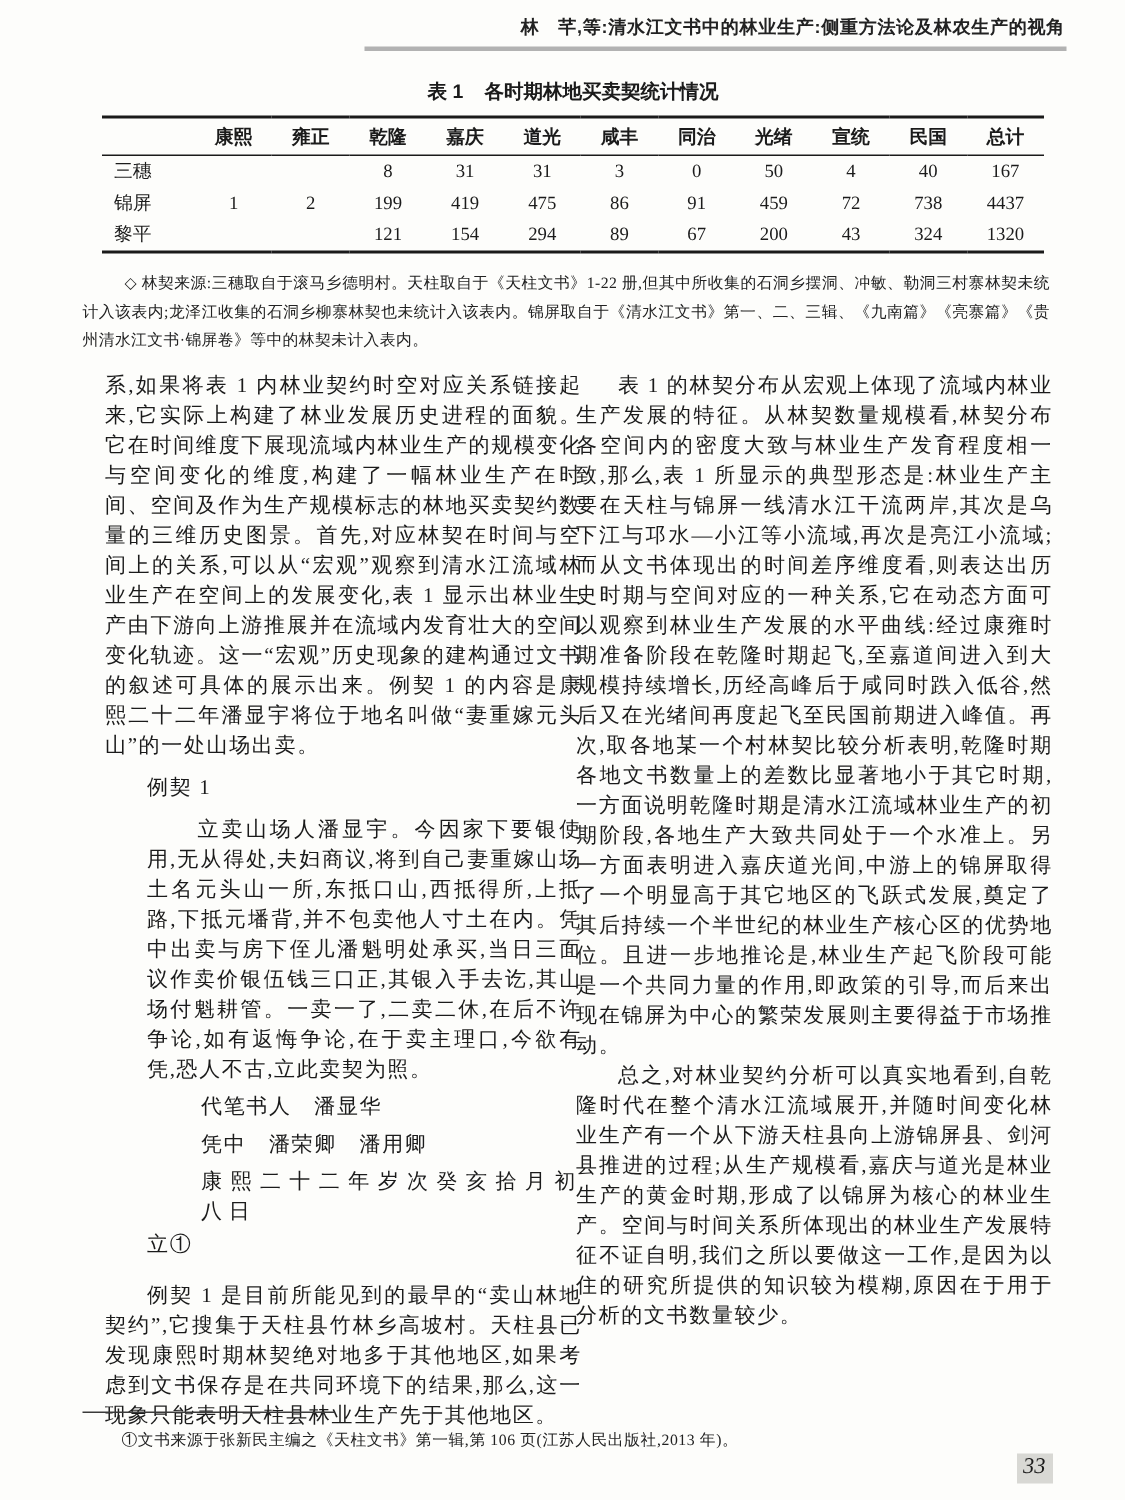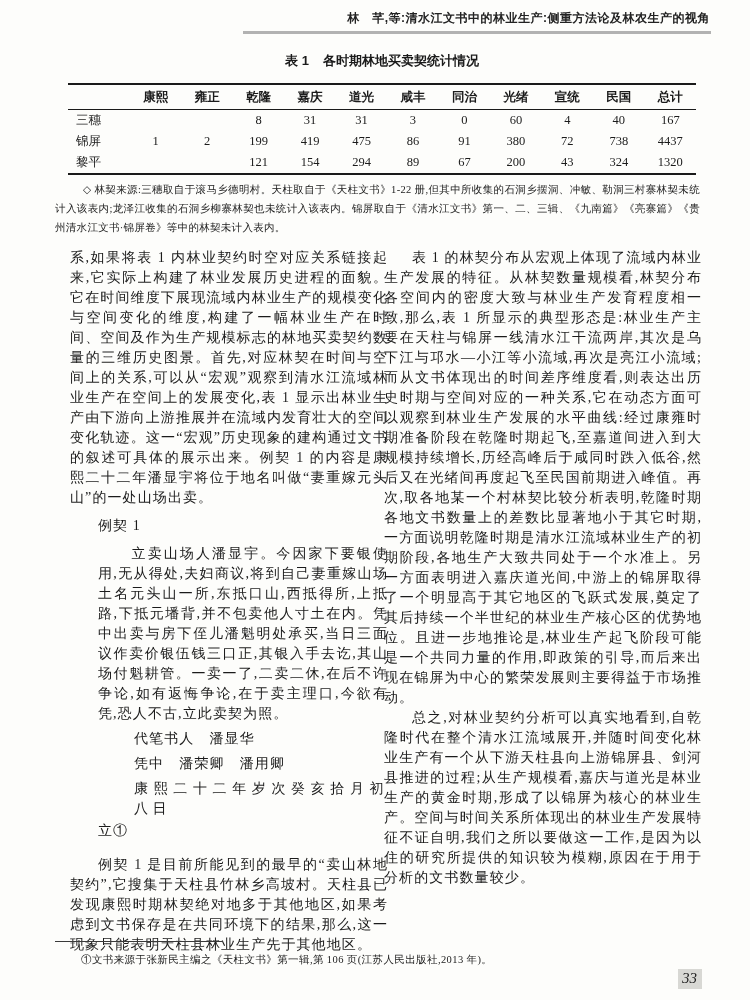--- a/index.html
+++ b/index.html
@@ -14,21 +14,21 @@
   .running-head{
     position:absolute;top:10px;right:40px;
     font-size:12px;font-weight:bold;letter-spacing:.5px;color:#222;
     font-family:"Liberation Sans","DejaVu Sans",sans-serif;
     margin-left:45px;
   }
   .head-rule{position:absolute;top:31px;left:243px;width:468px;height:3px;background:#b2b2b2;}
 
   
   .table-block{position:absolute;top:52px;left:68px;width:628px;text-align:center;}
-  .caption{font-size:13px;font-weight:bold;margin-bottom:13px;
+  .caption{font-size:13px;font-weight:bold;margin-bottom:7px;
     font-family:"Liberation Sans","DejaVu Sans",sans-serif;}
   .caption .cap-gap{display:inline-block;width:14px;}
   table{width:100%;border-collapse:collapse;
     border-top:2.5px solid #1a1a1a;border-bottom:2.5px solid #1a1a1a;}
   th{font-size:12.5px;font-weight:bold;padding:4px 0 3px;border-bottom:1.5px solid #1a1a1a;text-align:center;}
   td{font-size:12.5px;padding:2px 0;text-align:center;}
   td.rowhead{text-align:left;padding-left:8px;width:54px;}
   th:first-child{width:54px;}
 
   .table-note{
@@ -98,35 +98,35 @@
       <tbody>
           <tr>
             <td class="rowhead">三穗</td>
             <td></td>
             <td></td>
             <td>8</td>
             <td>31</td>
             <td>31</td>
             <td>3</td>
             <td>0</td>
-            <td>60</td>
+            <td>50</td>
             <td>4</td>
             <td>40</td>
             <td>167</td>
           </tr>
           <tr>
             <td class="rowhead">锦屏</td>
             <td>1</td>
             <td>2</td>
             <td>199</td>
             <td>419</td>
             <td>475</td>
             <td>86</td>
             <td>91</td>
-            <td>380</td>
+            <td>459</td>
             <td>72</td>
             <td>738</td>
             <td>4437</td>
           </tr>
           <tr>
             <td class="rowhead">黎平</td>
             <td></td>
             <td></td>
             <td>121</td>
             <td>154</td>

